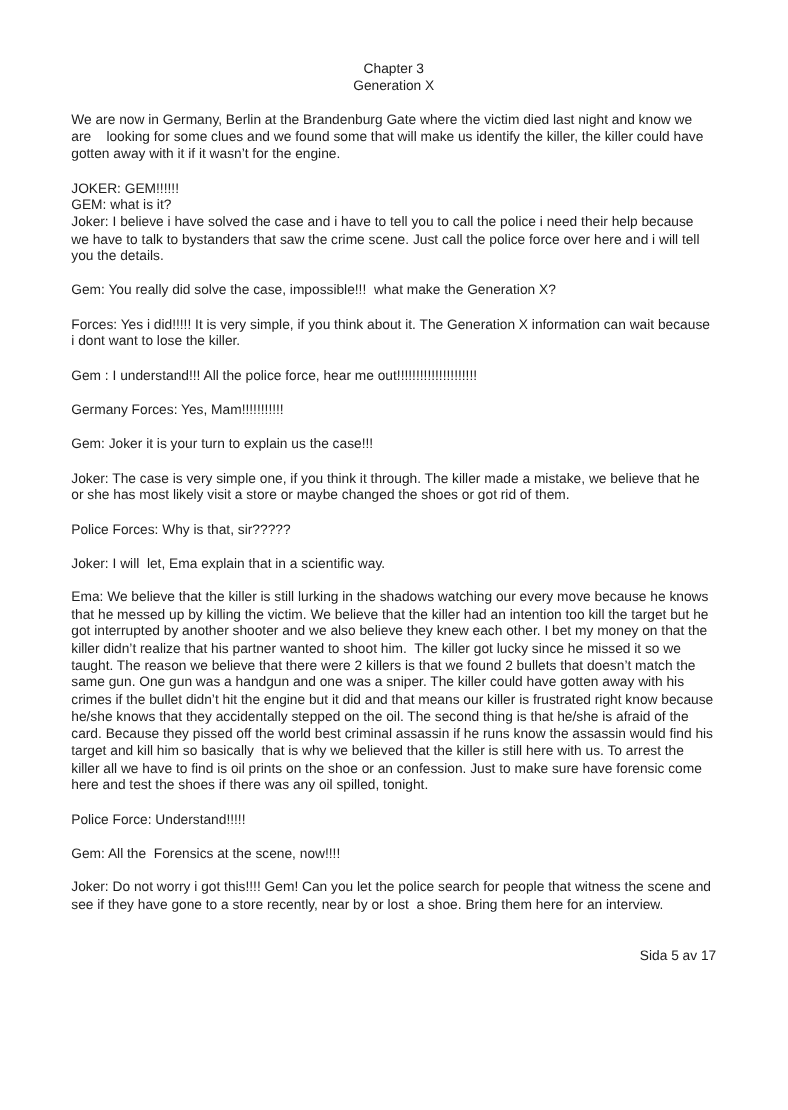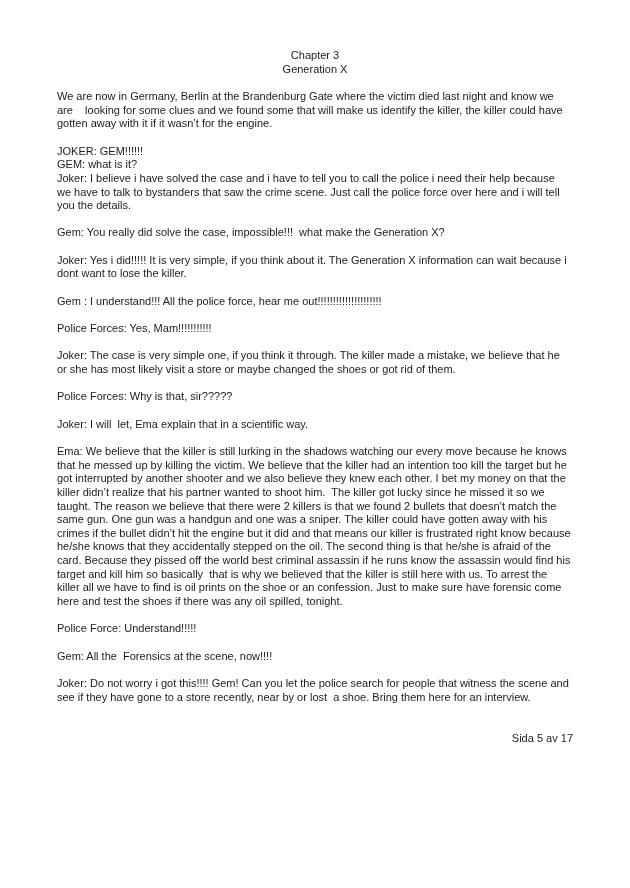--- a/index.html
+++ b/index.html
@@ -46,23 +46,24 @@
     <div>Chapter 3</div>
     <div>Generation X</div>
   </div>
 
   <div class="doc-body">
     <p>We are now in Germany, Berlin at the Brandenburg Gate where the victim died last night and know we are    looking for some clues and we found some that will make us identify the killer, the killer could have gotten away with it if it wasn’t for the engine.</p>
     <p>JOKER: GEM!!!!!!
 GEM: what is it?
 Joker: I believe i have solved the case and i have to tell you to call the police i need their help because we have to talk to bystanders that saw the crime scene. Just call the police force over here and i will tell you the details.</p>
     <p>Gem: You really did solve the case, impossible!!!  what make the Generation X?</p>
-    <p>Joker: Yes i did!!!!! It is very simple, if you think about it. The Generation X information can wait because i dont want to lose the killer.</p>
+    <p>Forces: Yes i did!!!!! It is very simple, if you think about it. The Generation X information can wait because i dont want to lose the killer.</p>
     <p>Gem : I understand!!! All the police force, hear me out!!!!!!!!!!!!!!!!!!!!!</p>
-    <p>Police Forces: Yes, Mam!!!!!!!!!!!</p>
+    <p>Germany Forces: Yes, Mam!!!!!!!!!!!</p>
+    <p>Gem: Joker it is your turn to explain us the case!!!</p>
     <p>Joker: The case is very simple one, if you think it through. The killer made a mistake, we believe that he or she has most likely visit a store or maybe changed the shoes or got rid of them.</p>
     <p>Police Forces: Why is that, sir?????</p>
     <p>Joker: I will  let, Ema explain that in a scientific way.</p>
     <p>Ema: We believe that the killer is still lurking in the shadows watching our every move because he knows that he messed up by killing the victim. We believe that the killer had an intention too kill the target but he got interrupted by another shooter and we also believe they knew each other. I bet my money on that the killer didn’t realize that his partner wanted to shoot him.  The killer got lucky since he missed it so we taught. The reason we believe that there were 2 killers is that we found 2 bullets that doesn’t match the same gun. One gun was a handgun and one was a sniper. The killer could have gotten away with his crimes if the bullet didn’t hit the engine but it did and that means our killer is frustrated right know because he/she knows that they accidentally stepped on the oil. The second thing is that he/she is afraid of the card. Because they pissed off the world best criminal assassin if he runs know the assassin would find his target and kill him so basically  that is why we believed that the killer is still here with us. To arrest the killer all we have to find is oil prints on the shoe or an confession. Just to make sure have forensic come here and test the shoes if there was any oil spilled, tonight.</p>
     <p>Police Force: Understand!!!!!</p>
     <p>Gem: All the  Forensics at the scene, now!!!!</p>
     <p>Joker: Do not worry i got this!!!! Gem! Can you let the police search for people that witness the scene and see if they have gone to a store recently, near by or lost  a shoe. Bring them here for an interview.</p>
   </div>
 
   <div class="doc-footer">Sida 5 av 17</div>

